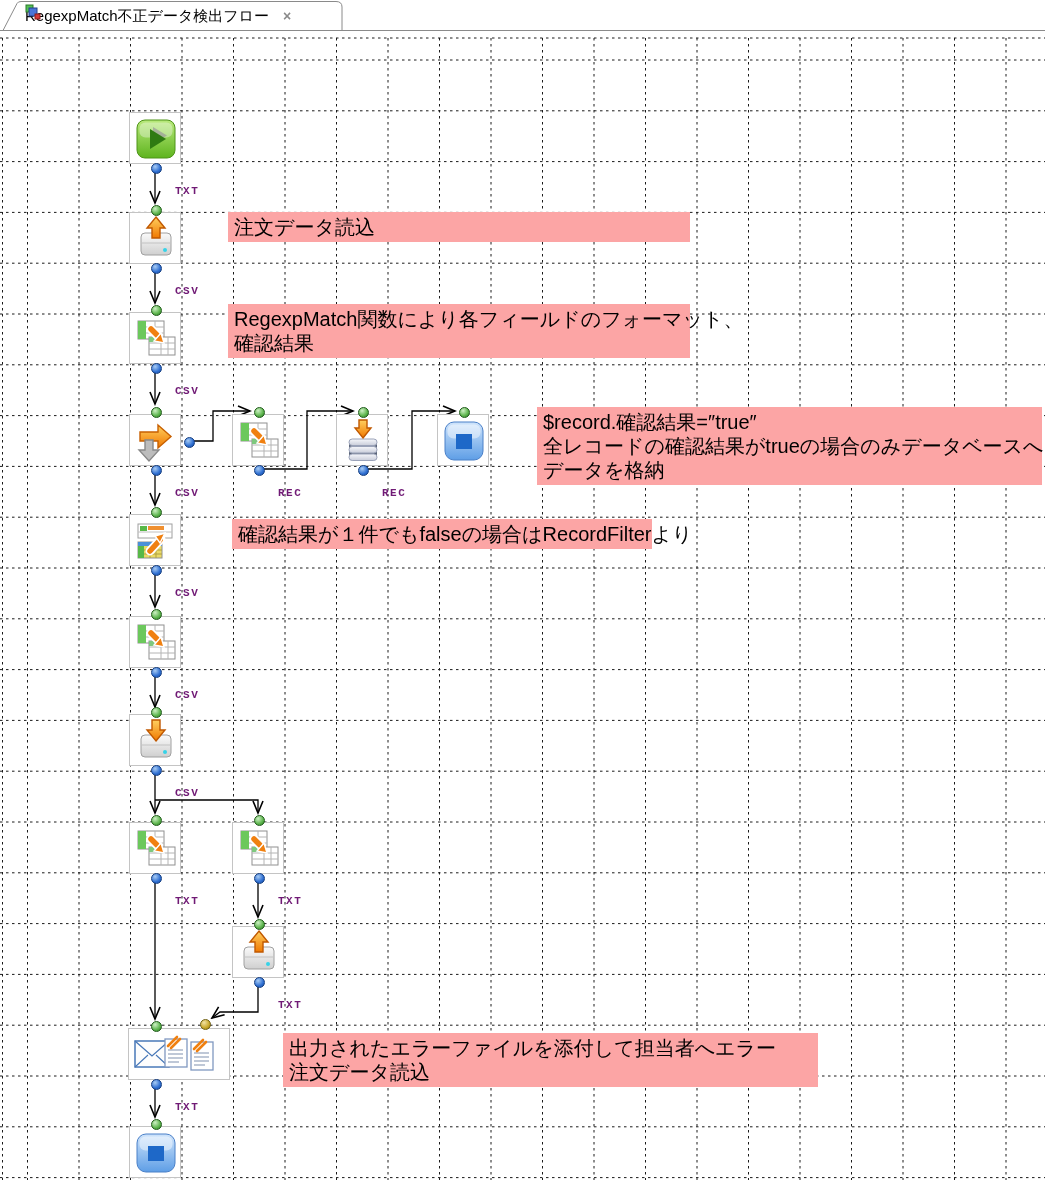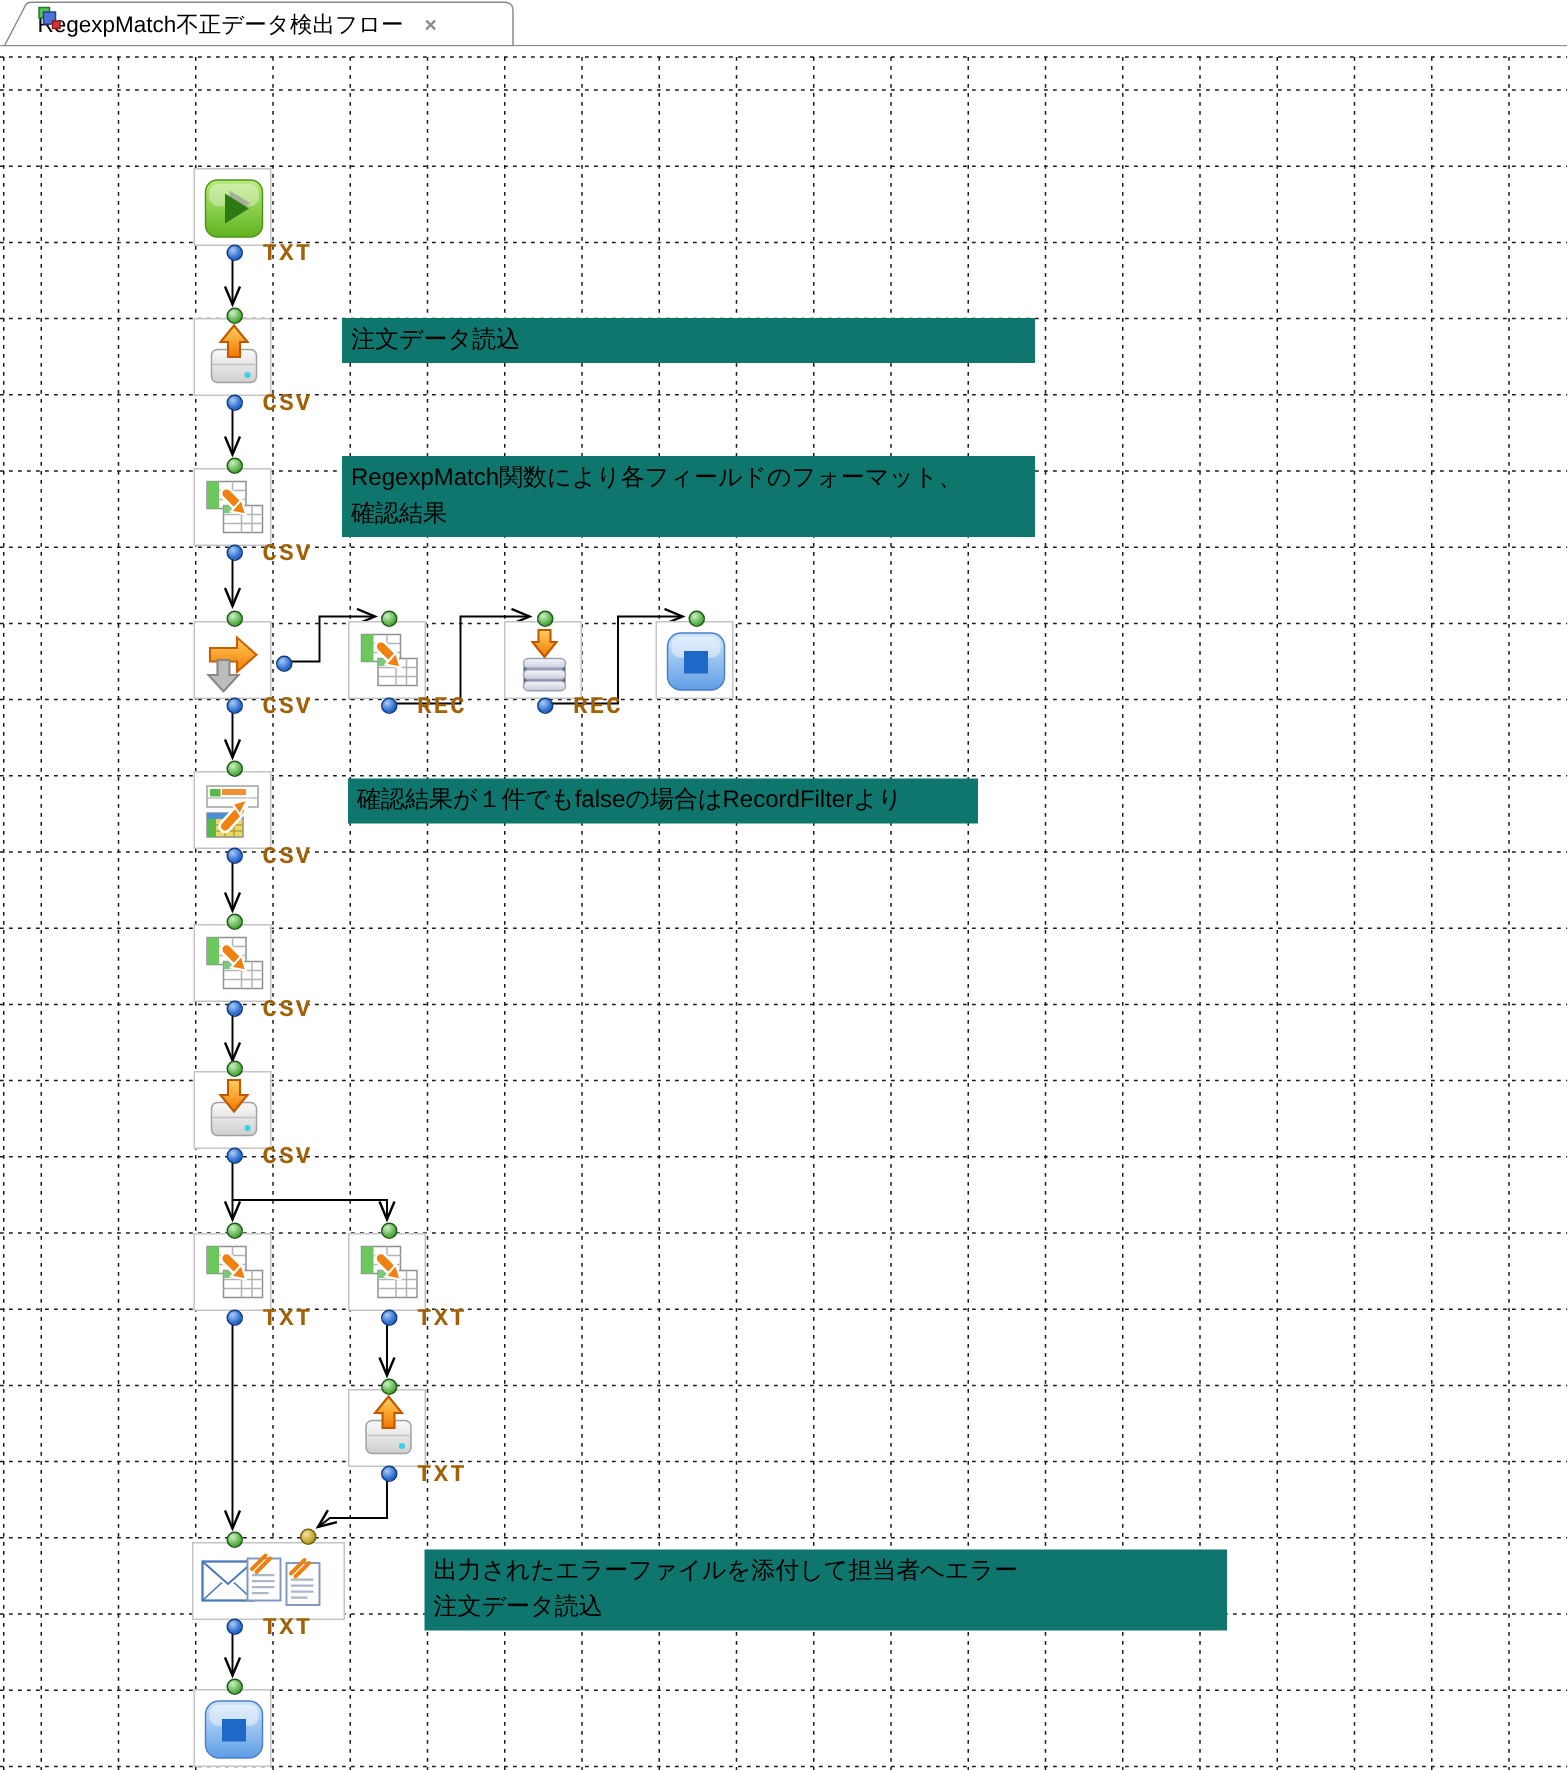--- a/index.html
+++ b/index.html
@@ -30,24 +30,24 @@
   .dot.yellow{background:radial-gradient(circle at 35% 30%,#f2e2a4,#c9a92c 60%,#8f7918);border:1px solid #6f5f10;}
   .dot.top{left:20.5px;top:-8.5px;}
   .dot.bottom{left:20.5px;top:49.5px;}
   .dot.right{left:53.5px;top:21.5px;}
   .dot.mail-green{left:21.5px;top:-8.5px;}
   .dot.mail-yellow{left:70.5px;top:-10.5px;}
   .dot.mail-blue{left:21.5px;top:49.5px;}
 
   
   .portlabel{position:absolute;font-family:"Liberation Mono",monospace;font-weight:bold;
-             font-size:16px;letter-spacing:1.5px;color:#a16207;}
-
-  
-  .note{position:absolute;background:#0f766e;color:#000;font-size:16px;line-height:24px;
+             font-size:11px;letter-spacing:1.5px;color:#701a75;margin-top:25px;}
+
+  
+  .note{position:absolute;background:#fca5a5;color:#000;font-size:20px;line-height:24px;
         padding:3px 6px;box-sizing:border-box;}
   .note span{display:block;white-space:nowrap;}
 </style>
 </head>
 <body>
 
 <div class="tabbar">
   <svg width="1045" height="31">
     <line x1="0" y1="30.5" x2="1045" y2="30.5" stroke="#8a8a8a" stroke-width="1"></line>
     <path d="M3,30.5 L17,3.5 Q18,1.5 21,1.5 L336,1.5 Q342,1.5 342,7 L342,30.5 Z" fill="#ffffff" stroke="#8a8a8a" stroke-width="1"></path>
@@ -403,20 +403,25 @@
   <span class="portlabel" style="left:278px;top:943px">TXT</span>
   <span class="portlabel" style="left:175px;top:1045px">TXT</span>
 
   <div class="note" style="left:228px;top:181px;width:462px">
     <span>注文データ読込</span>
   </div>
   <div class="note" style="left:228px;top:273px;width:462px">
     <span>RegexpMatch関数により各フィールドのフォーマット、</span>
     <span>確認結果</span>
   </div>
+  <div class="note" style="left:537px;top:376px;width:505px">
+    <span>$record.確認結果=″true″</span>
+    <span>全レコードの確認結果がtrueの場合のみデータベースへ</span>
+    <span>データを格納</span>
+  </div>
   <div class="note" style="left:232px;top:488px;width:420px">
     <span>確認結果が１件でもfalseの場合はRecordFilterより</span>
   </div>
   <div class="note" style="left:283px;top:1002px;width:535px">
     <span>出力されたエラーファイルを添付して担当者へエラー</span>
     <span>注文データ読込</span>
   </div>
 
 </div>
 

